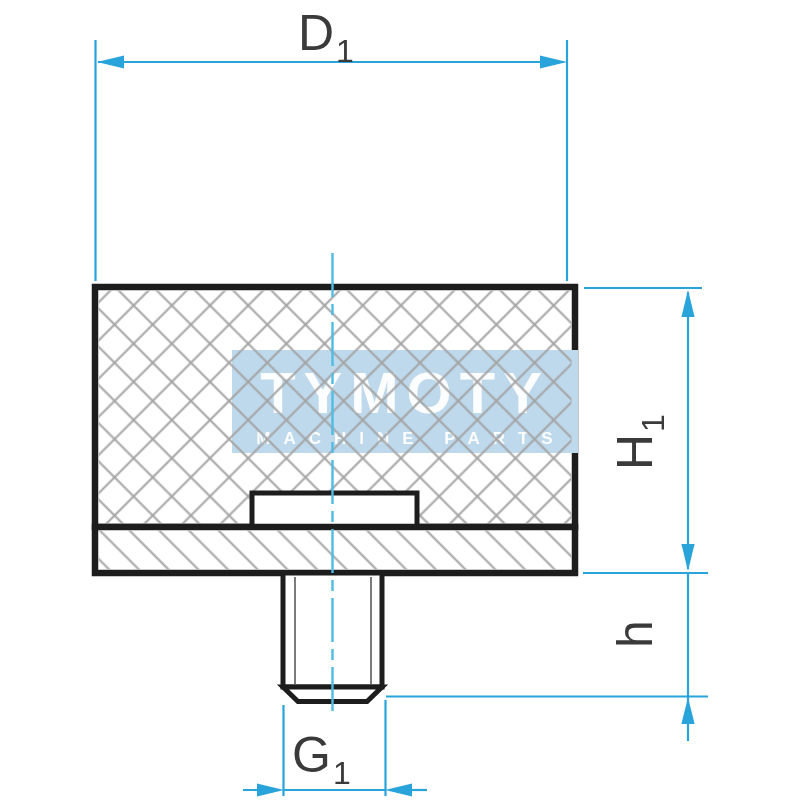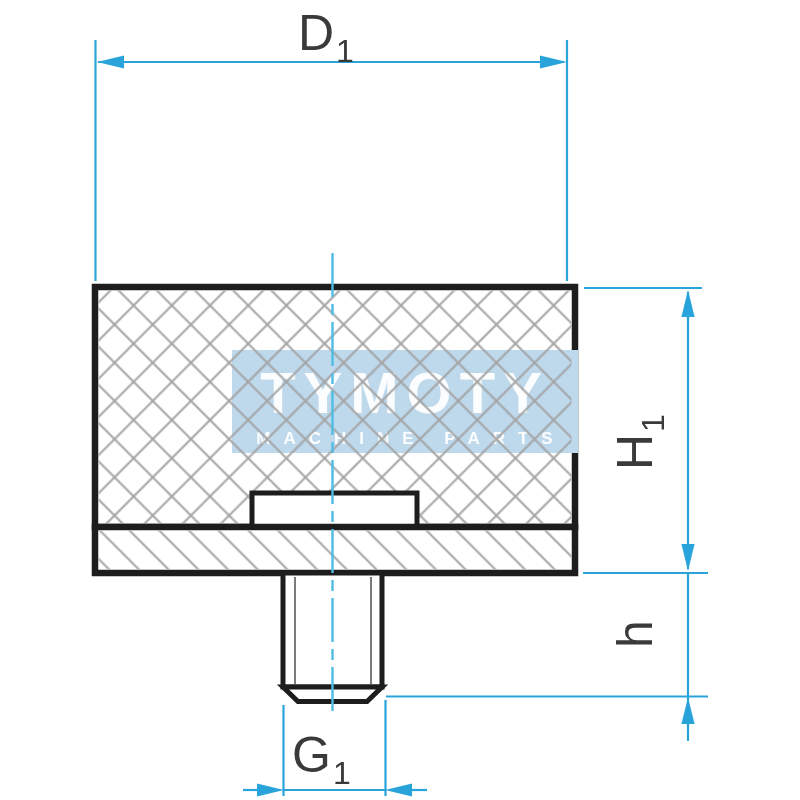--- a/index.html
+++ b/index.html
@@ -7,20 +7,21 @@
     padding: 0;
     background: #ffffff;
     font-family: "Liberation Sans", sans-serif;
   }
   .page {
     position: relative;
     width: 800px;
     height: 800px;
     background: #ffffff;
     overflow: hidden;
+    border-radius: 26px;
   }
   svg { display: block; }
 
   
   .outline-heavy { fill: #ffffff; stroke: var(--c-line, #1d1d1d); stroke-width: 6.5; }
   .outline-med   { fill: #ffffff; stroke: var(--c-line, #1d1d1d); stroke-width: 5; }
   .thread-line   { stroke: #6e6e6e; stroke-width: 1.8; }
 
   
   .hatch-line { stroke: var(--c-hatch, #a3a3a3); stroke-width: 2; }

